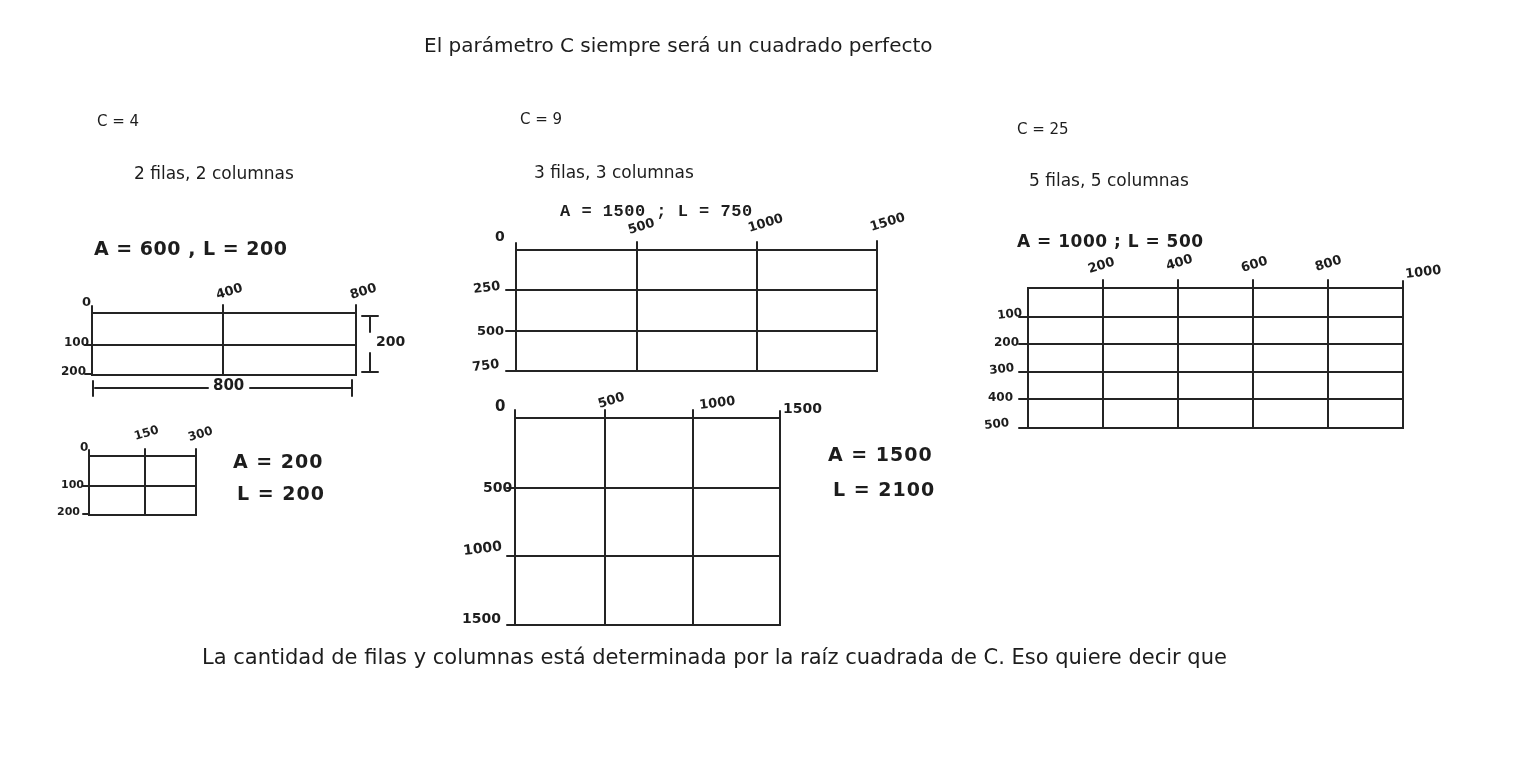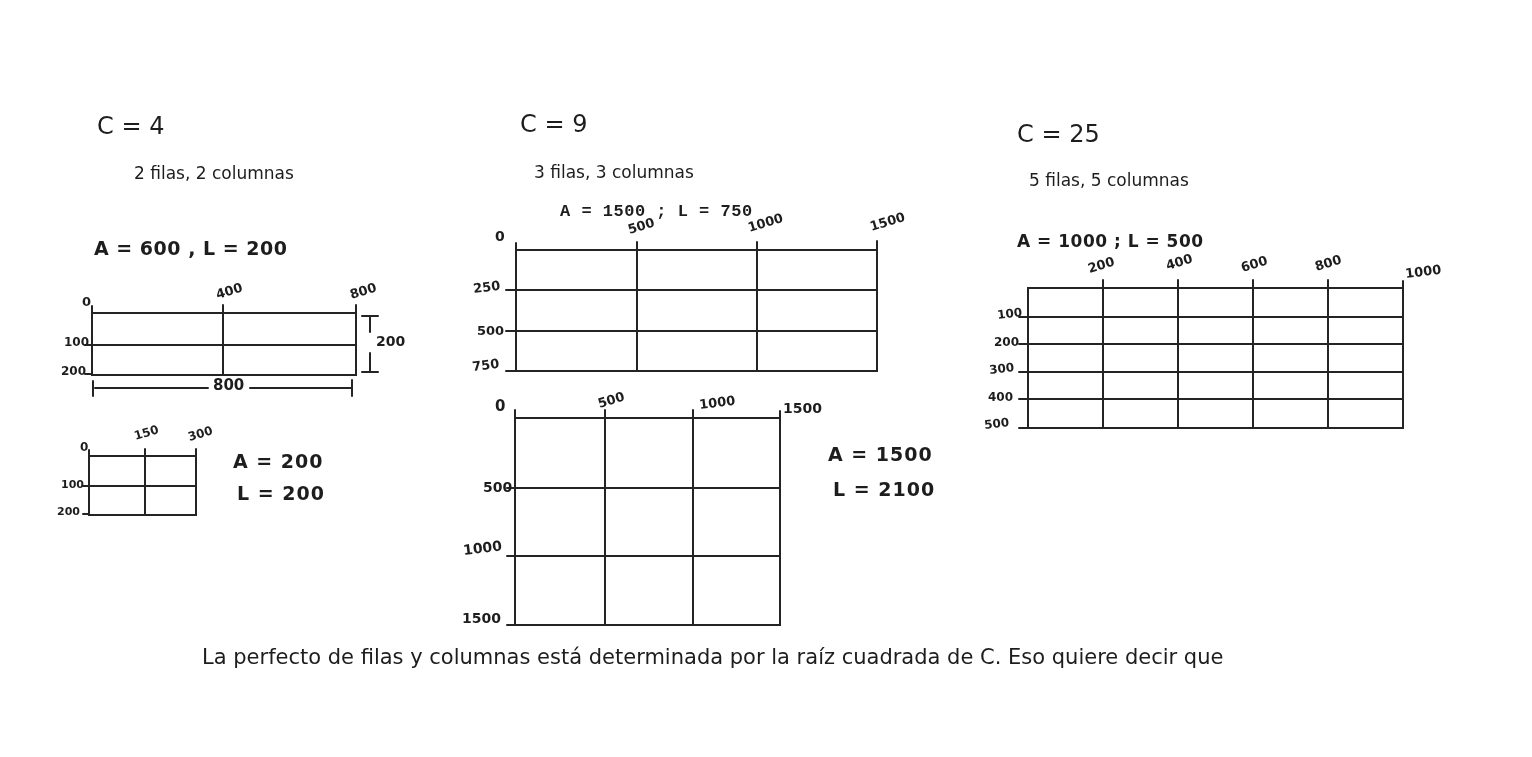--- a/index.html
+++ b/index.html
@@ -7,21 +7,21 @@
   .canvas {
     position:relative;
     width:1532px; height:757px;
     background:#ffffff;
     color:#1d1d1d;
     font-family:"DejaVu Sans", sans-serif;
     overflow:hidden;
   }
   .abs { position:absolute; white-space:nowrap; }
   .title { font-size:20px; }
-  .heading { font-size:24px; }
+  .heading { font-size:15px; }
   .subheading { font-size:17px; }
   .params { font-size:18px; font-weight:700; letter-spacing:0.5px; }
   .tick { font-weight:700; line-height:1; }
   .fs11{font-size:11px;} .fs12{font-size:12px;} .fs13{font-size:13px;}
   .fs14{font-size:14px;} .fs15{font-size:15px;} .fs17{font-size:17px;}
   .fs19{font-size:19px;}
   .rot { transform:rotate(-17deg); transform-origin:left bottom; }
   .rot-s { transform:rotate(-7deg); transform-origin:left bottom; }
   .annot { font-size:19px; font-weight:700; letter-spacing:1px; }
   .footer-line { font-size:21px; }
@@ -117,20 +117,21 @@
       <line x1="1328" y1="280" x2="1328" y2="288"></line>
       <line x1="1403" y1="281" x2="1403" y2="288"></line>
       <line x1="1019" y1="317" x2="1028" y2="317"></line>
       <line x1="1019" y1="344" x2="1028" y2="344"></line>
       <line x1="1019" y1="372" x2="1028" y2="372"></line>
       <line x1="1019" y1="399" x2="1028" y2="399"></line>
       <line x1="1019" y1="428" x2="1028" y2="428"></line>
     </g>
   </svg>
 
+  <div class="abs title" style="left:424px; top:33px;">El parámetro C siempre será un cuadrado perfecto</div>
 
   <div class="abs heading" style="left:97px; top:112px;">C = 4</div>
   <div class="abs subheading" style="left:134px; top:163px;">2 filas, 2 columnas</div>
   <div class="abs params fs19" style="left:94px; top:237px;">A = 600 ,   L = 200</div>
 
   <span class="abs tick fs13" style="left:82px;  top:295px;">0</span>
   <span class="abs tick fs13 rot" style="left:218px; top:288px;">400</span>
   <span class="abs tick fs13 rot" style="left:352px; top:288px;">800</span>
   <span class="abs tick fs12" style="left:64px; top:336px;">100</span>
   <span class="abs tick fs12" style="left:61px; top:365px;">200</span>
@@ -175,15 +176,15 @@
   <span class="abs tick fs13 rot" style="left:1168px; top:259px;">400</span>
   <span class="abs tick fs13 rot" style="left:1243px; top:261px;">600</span>
   <span class="abs tick fs13 rot" style="left:1317px; top:260px;">800</span>
   <span class="abs tick fs13 rot-s" style="left:1406px; top:267px;">1000</span>
   <span class="abs tick fs12 rot-s" style="left:998px; top:309px;">100</span>
   <span class="abs tick fs12" style="left:994px; top:336px;">200</span>
   <span class="abs tick fs12 rot-s" style="left:990px; top:364px;">300</span>
   <span class="abs tick fs12" style="left:988px; top:391px;">400</span>
   <span class="abs tick fs12 rot-s" style="left:985px; top:419px;">500</span>
 
-  <div class="abs footer-line" style="left:202px; top:645px;">La perfecto de filas y columnas está determinada por la raíz cuadrada de C. Eso quiere decir que</div>
+  <div class="abs footer-line" style="left:202px; top:645px;">La cantidad de filas y columnas está determinada por la raíz cuadrada de C. Eso quiere decir que</div>
 
 </div>
 
 </body></html>

